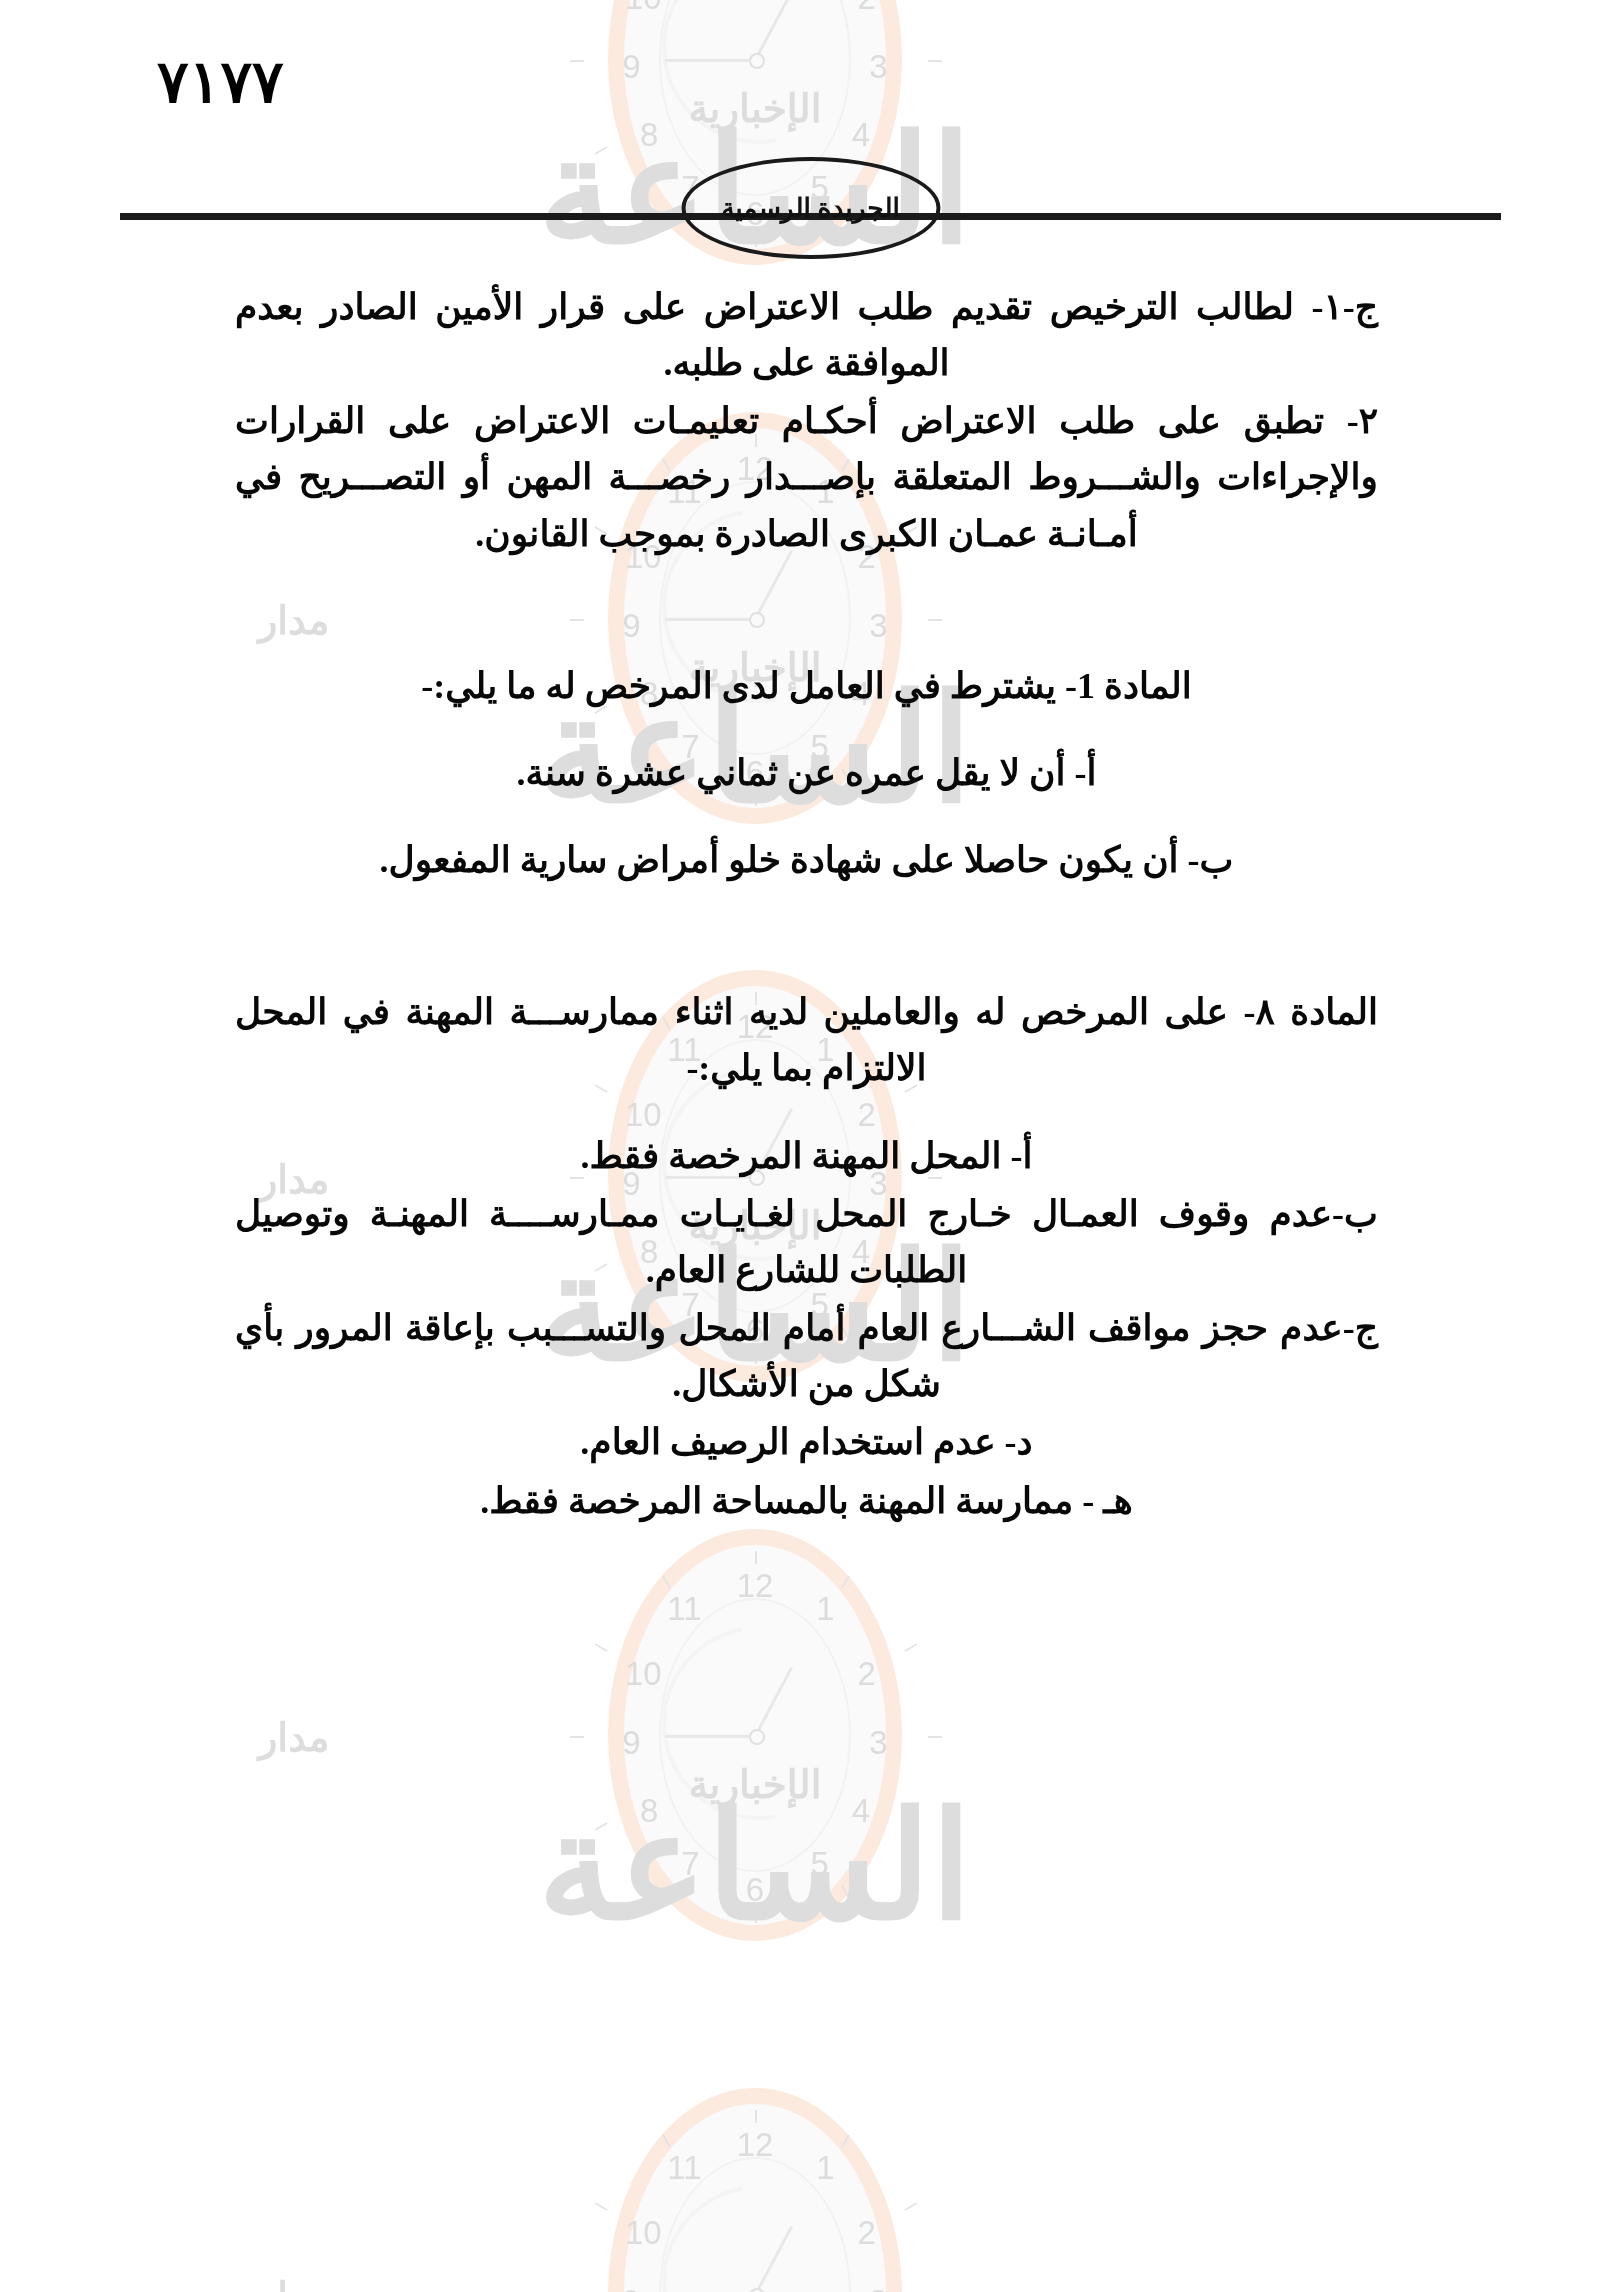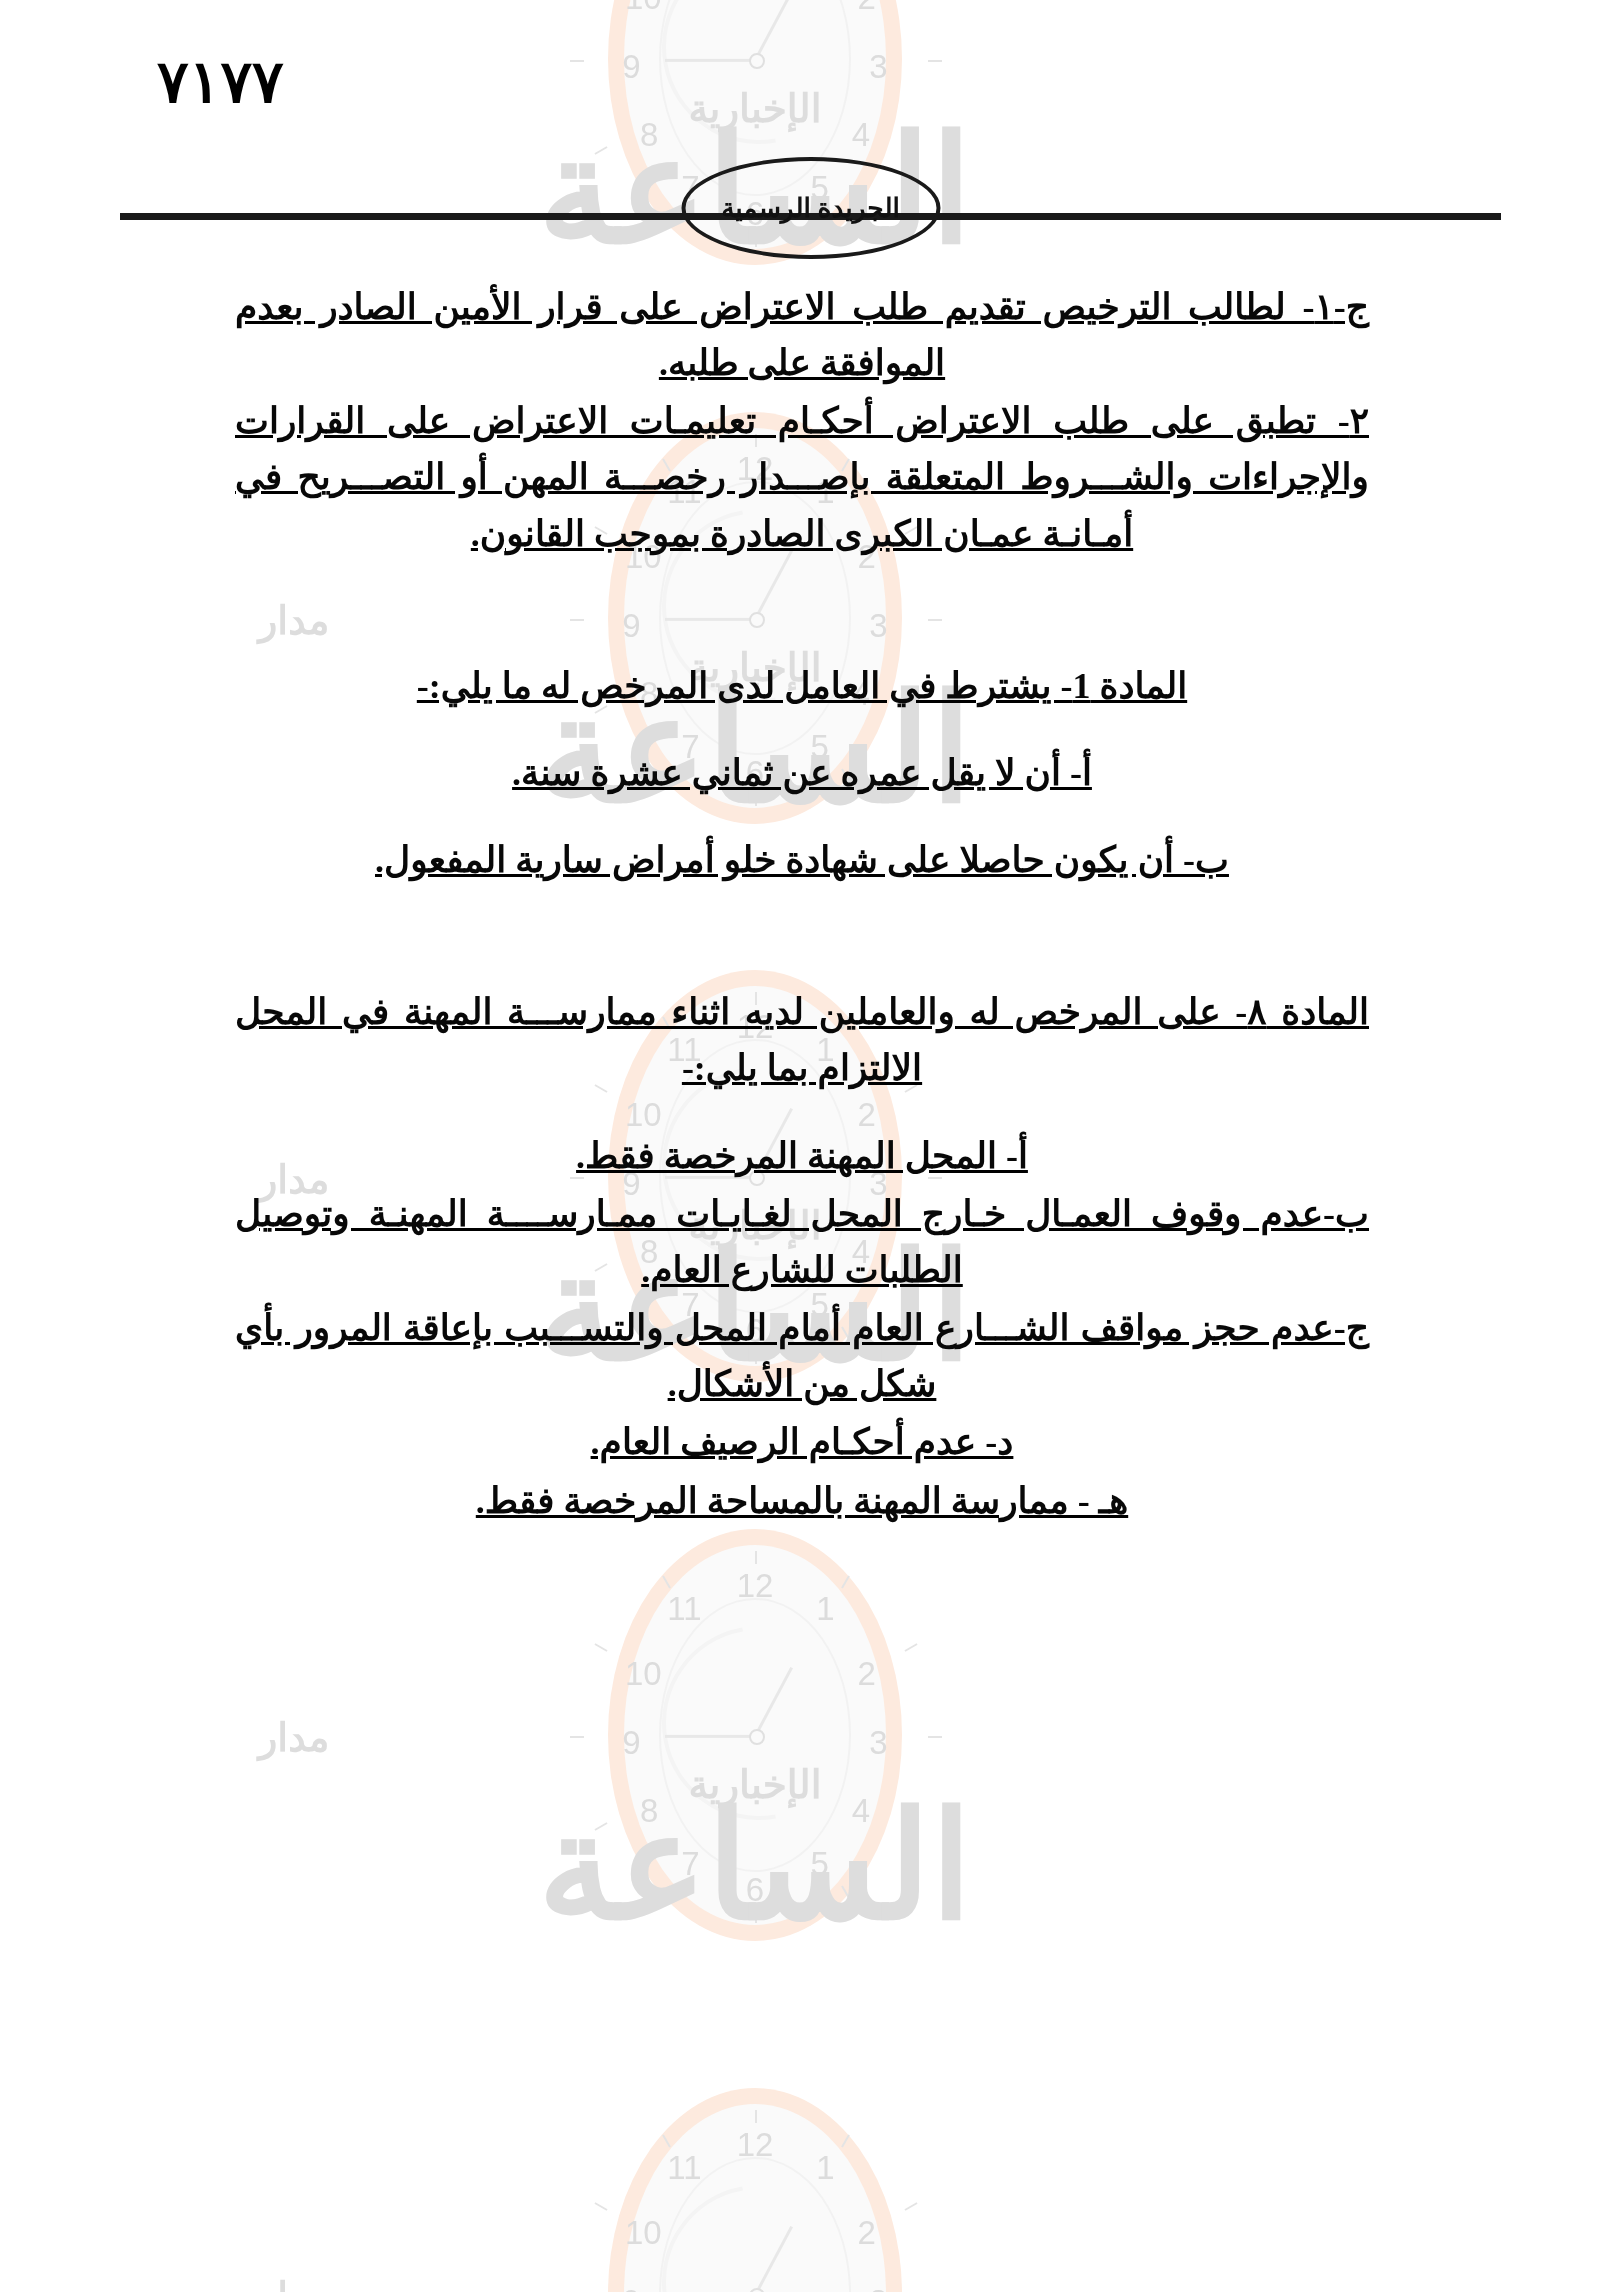--- a/index.html
+++ b/index.html
@@ -185,23 +185,22 @@
     font-size: 26.5px;
     font-weight: bold;
     color: #111111;
     font-family: "Liberation Serif", serif;
   }
 
   .body-area {
     position: absolute;
     top: 279px;
     left: 0;
-    right: 17px;
+    right: 8px;
     padding: 0 235px 0 235px;
-    text-decoration: underline;
   }
 
   .para {
     font-size: 36px;
     font-weight: bold;
     line-height: 1.56;
     color: #080808;
     text-align: justify;
     text-align-last: center;
     margin: 0 0 2px 0;
@@ -425,19 +424,19 @@
       <div class="spacer-sm"></div>
       <p class="para center">ب- أن يكون حاصلا على شهادة خلو أمراض سارية المفعول.</p>
 
       <div class="spacer-lg"></div>
 
       <p class="para">المادة ٨- على المرخص له والعاملين لديه اثناء ممارســـة المهنة في المحل الالتزام بما يلي:-</p>
       <div class="spacer-sm"></div>
       <p class="para center">أ-   المحل المهنة المرخصة فقط.</p>
       <p class="para">ب-عدم وقوف العمـال خـارج المحل لغـايـات ممـارســــة المهنـة وتوصيل الطلبات للشارع العام.</p>
       <p class="para">ج-عدم حجز مواقف الشـــارع العام أمام المحل والتســـبب بإعاقة المرور بأي شكل من الأشكال.</p>
-      <p class="para center">د- عدم أحكـام الرصيف العام.</p>
+      <p class="para center">د- عدم استخدام الرصيف العام.</p>
       <p class="para center">هـ - ممارسة المهنة بالمساحة المرخصة فقط.</p>
 
     </div>
   </div>
 </div>
 
 
 </body></html>

